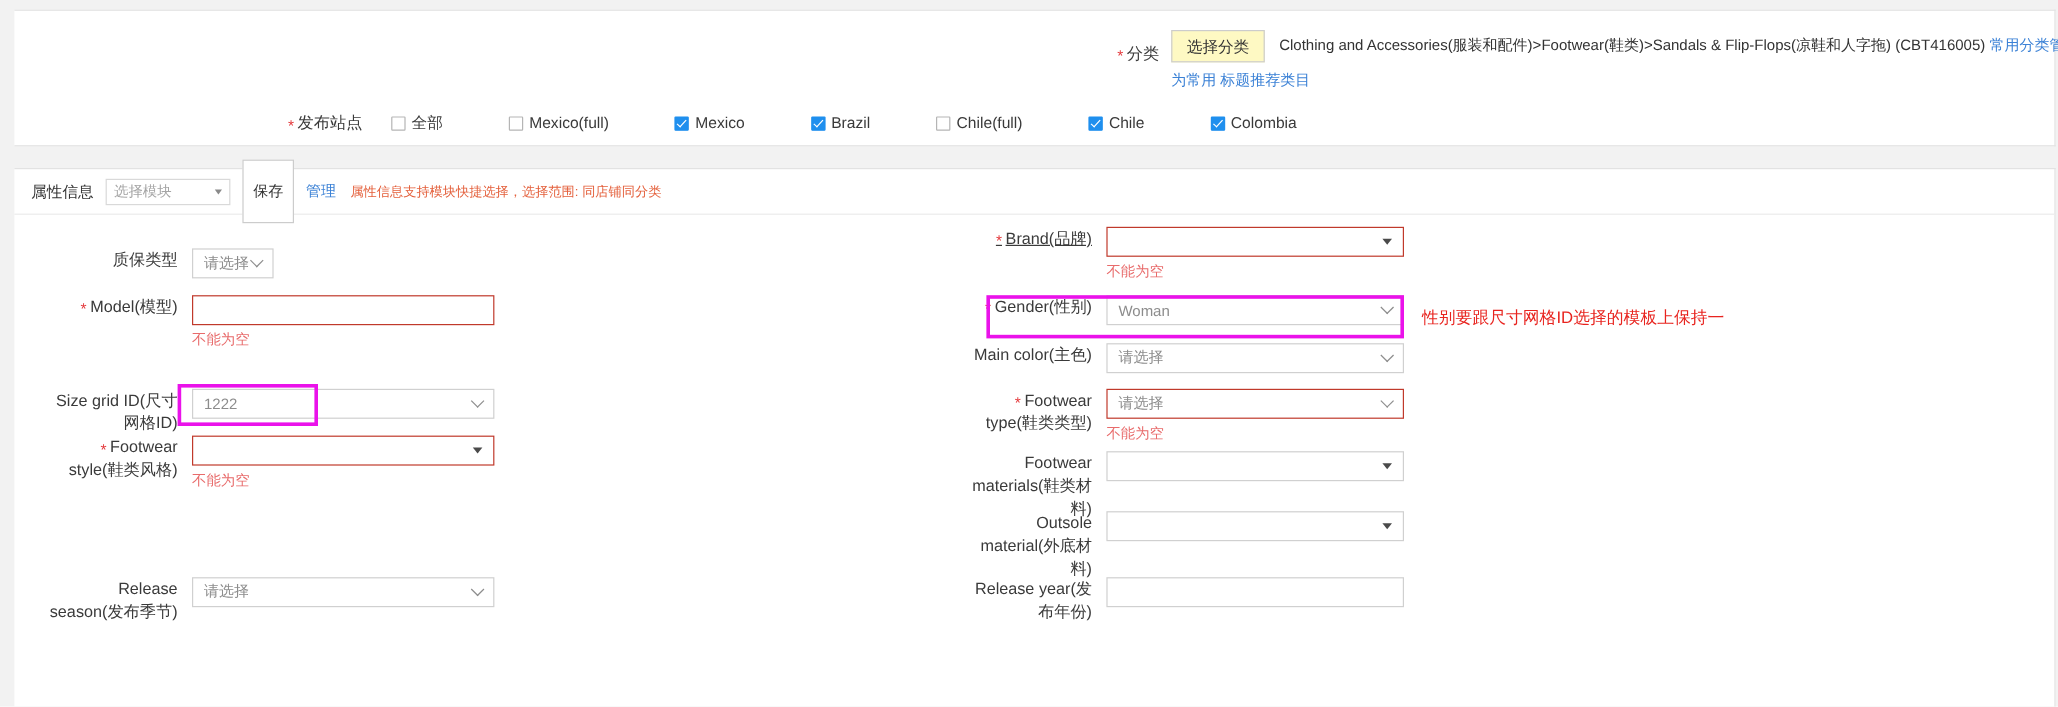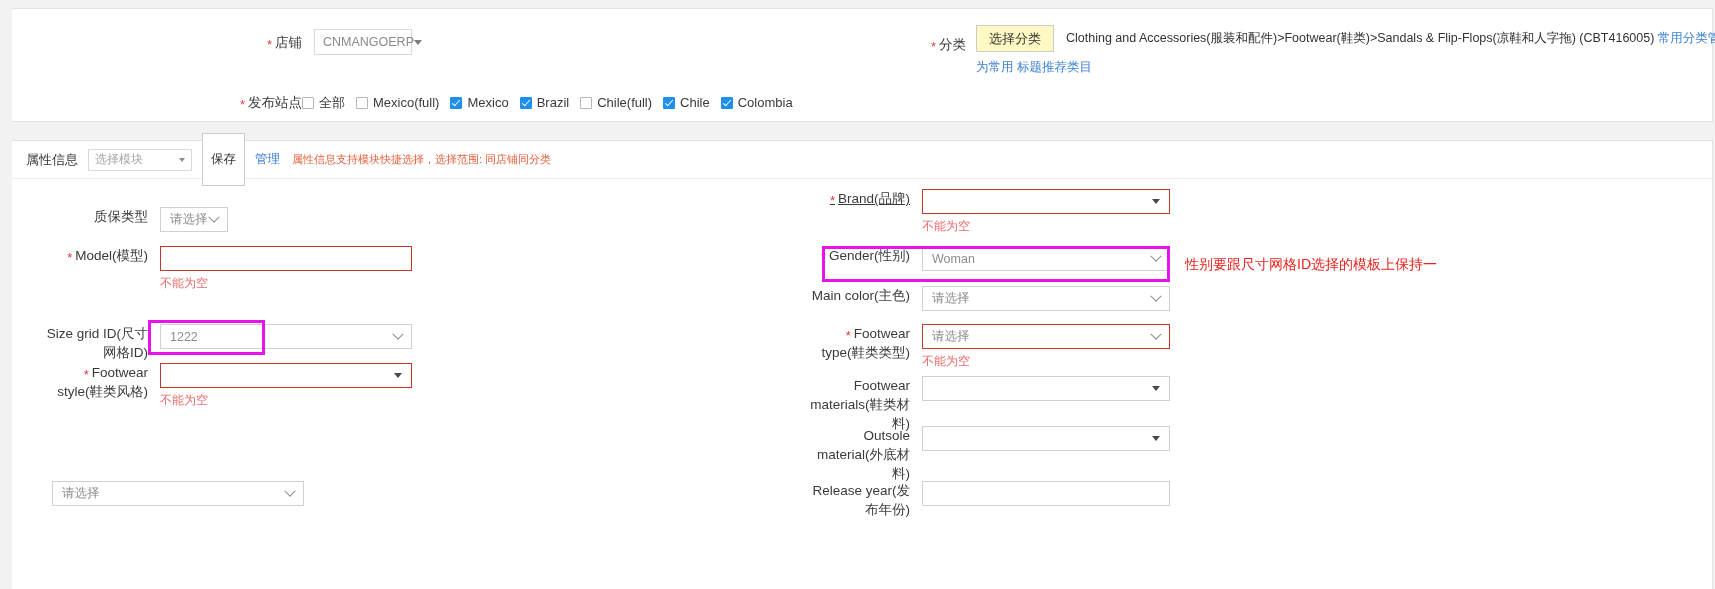--- a/index.html
+++ b/index.html
@@ -118,21 +118,21 @@
 
   
   #site-row {
     position: absolute;
     left: 212px;
     top: 84px;
     display: flex;
     align-items: center;
   }
   #site-label { width: 78px; }
-  #site-boxes { margin-left: 0; display: flex; align-items: center; }
+  #site-boxes { margin-left: 24px; display: flex; align-items: center; gap: 44px; }
   .cb-item { display: flex; align-items: center; margin-right: 11px; white-space: nowrap; }
   .cb {
     width: 12px; height: 12px;
     border: 1px solid #b5b5b5;
     background: #fff;
     box-sizing: border-box;
     margin-right: 5px;
     position: relative;
     border-radius: 1px;
   }
@@ -251,29 +251,20 @@
     white-space: nowrap;
   }
 </style>
 </head>
 <body>
 
 <div id="page">
 
   <div class="panel" id="panel-top">
 
-    <div id="shop-row">
-      <div class="fld-label" id="shop-label">
-        <span class="req-star">*</span><span>店铺</span>
-      </div>
-      <div class="mini-select" id="shop-select">
-        <span>CNMANGOERP</span>
-        <span class="caret-thin"></span>
-      </div>
-    </div>
 
     <div id="cat-row">
       <div class="fld-label" id="cat-label">
         <span class="req-star">*</span><span>分类</span>
       </div>
       <div id="cat-right">
         <div id="cat-line1">
           <div class="btn-box">选择分类</div>
           <div id="cat-path">
             <span>Clothing and Accessories(服装和配件)&gt;Footwear(鞋类)&gt;Sandals &amp; Flip-Flops(凉鞋和人字拖) (CBT416005)</span>
@@ -366,20 +357,21 @@
           <div class="lab" style="width: 108px;"><span class="req-star">*</span><span>Footwear style(鞋类风格)</span></div>
           <div class="ctrl-wrap">
             <div class="inp err" style="width: 252px;">
               <span></span>
               <span class="caret-wide"></span>
             </div>
             <div class="err-msg">不能为空</div>
           </div>
         </div>
         <div class="field" style="left: 28px; top: 340px;">
+          <div class="lab" style="width: 108px;"><span>Release season(发布季节)</span></div>
           <div class="ctrl-wrap">
             <div class="inp" style="width: 252px;">
               <span>请选择</span>
               <span class="chev"></span>
             </div>
           </div>
         </div>
       </div>
     <div id="fields-right">
         <div class="field" style="left: 790px; top: 48px;">

